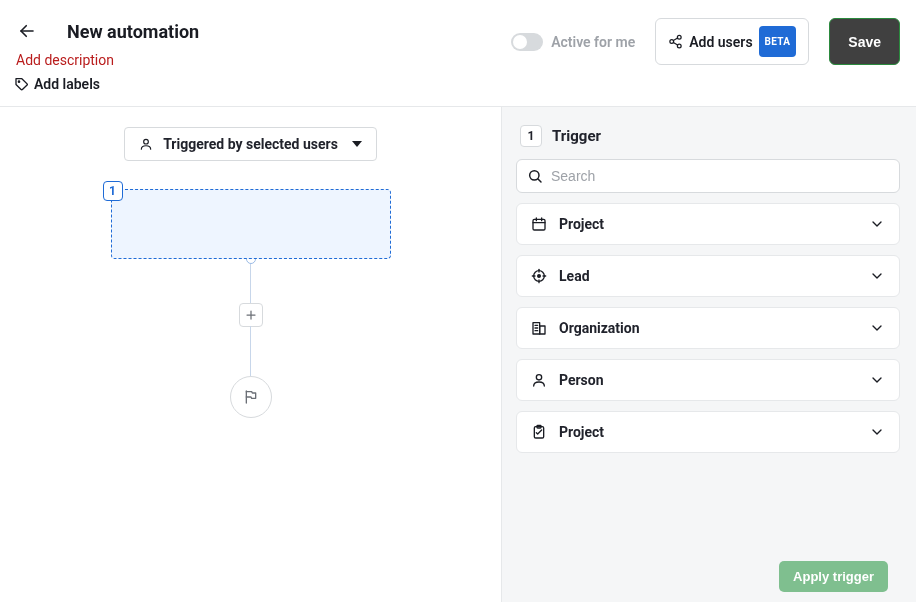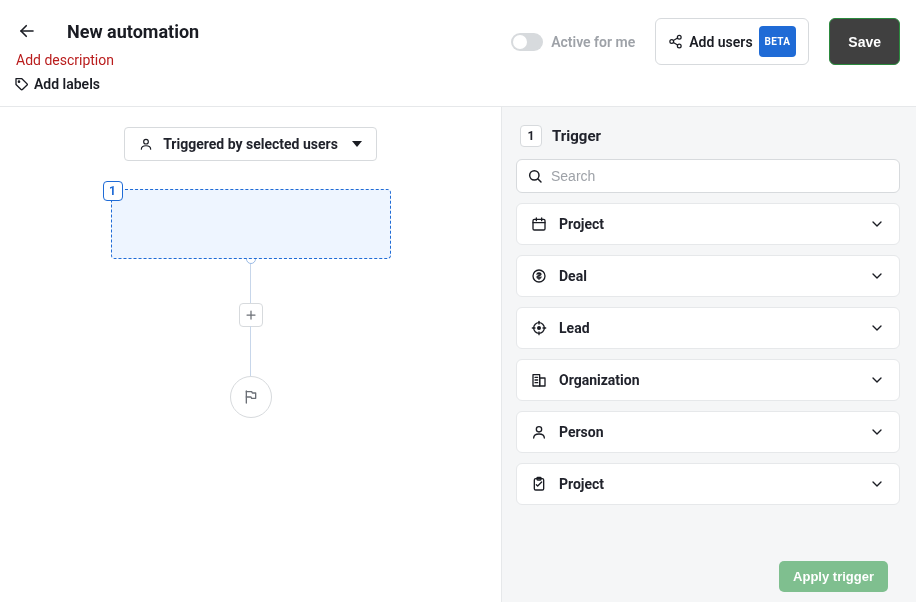--- a/index.html
+++ b/index.html
@@ -334,32 +334,20 @@
               <line x1="8" y1="3" x2="8" y2="7"></line>
               <line x1="16" y1="3" x2="16" y2="7"></line>
             </svg>
           <span class="cat-label">Project</span>
         </div>
         <svg width="16" height="16" viewBox="0 0 24 24" fill="none" stroke="#1a1c23" stroke-width="2" stroke-linecap="round" stroke-linejoin="round">
             <polyline points="6 9 12 15 18 9"></polyline>
           </svg>
       </div>
 
-      <div class="cat">
-        <div class="cat-left">
-          <svg width="16" height="16" viewBox="0 0 24 24" fill="none" stroke="#1a1c23" stroke-width="2" stroke-linecap="round" stroke-linejoin="round">
-              <circle cx="12" cy="12" r="9"></circle>
-              <path d="M12 7v10M9 9.5c0-1 1-2 3-2s3 1 3 2-1 1.5-3 2-3 1-3 2 1 2 3 2 3-1 3-2"></path>
-            </svg>
-          <span class="cat-label">Deal</span>
-        </div>
-        <svg width="16" height="16" viewBox="0 0 24 24" fill="none" stroke="#1a1c23" stroke-width="2" stroke-linecap="round" stroke-linejoin="round">
-            <polyline points="6 9 12 15 18 9"></polyline>
-          </svg>
-      </div>
 
       <div class="cat">
         <div class="cat-left">
           <svg width="16" height="16" viewBox="0 0 24 24" fill="none" stroke="#1a1c23" stroke-width="2" stroke-linecap="round">
               <circle cx="12" cy="12" r="8"></circle>
               <circle cx="12" cy="12" r="2" fill="#1a1c23"></circle>
               <line x1="12" y1="2" x2="12" y2="6"></line>
               <line x1="12" y1="18" x2="12" y2="22"></line>
               <line x1="2" y1="12" x2="6" y2="12"></line>
               <line x1="18" y1="12" x2="22" y2="12"></line>

